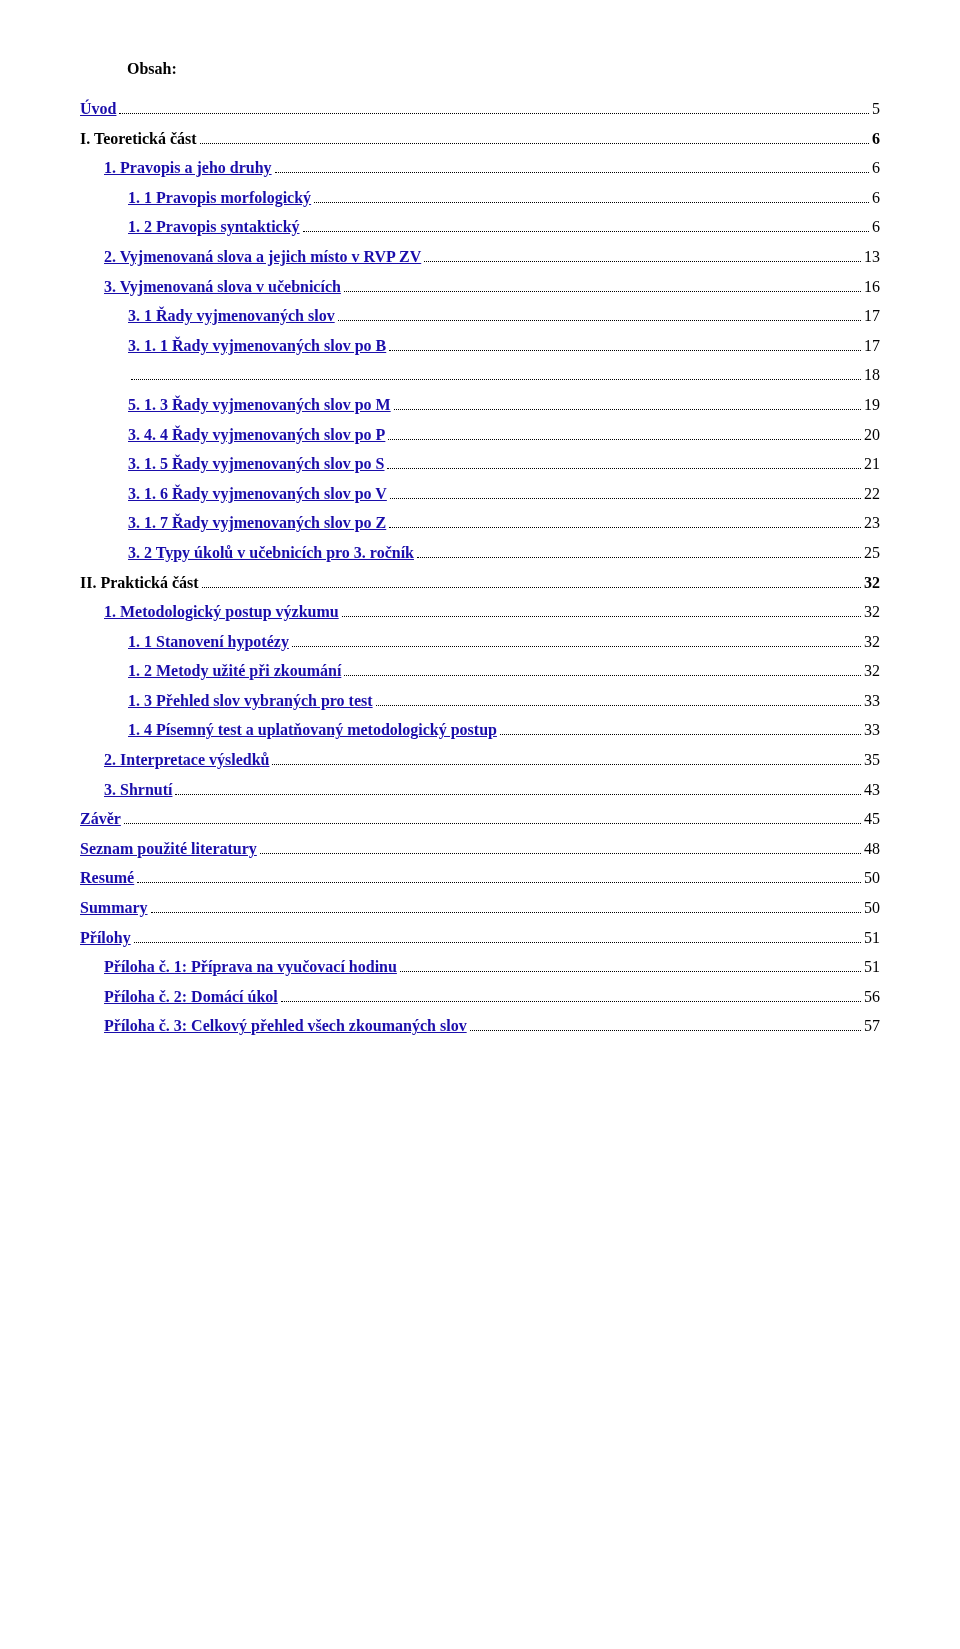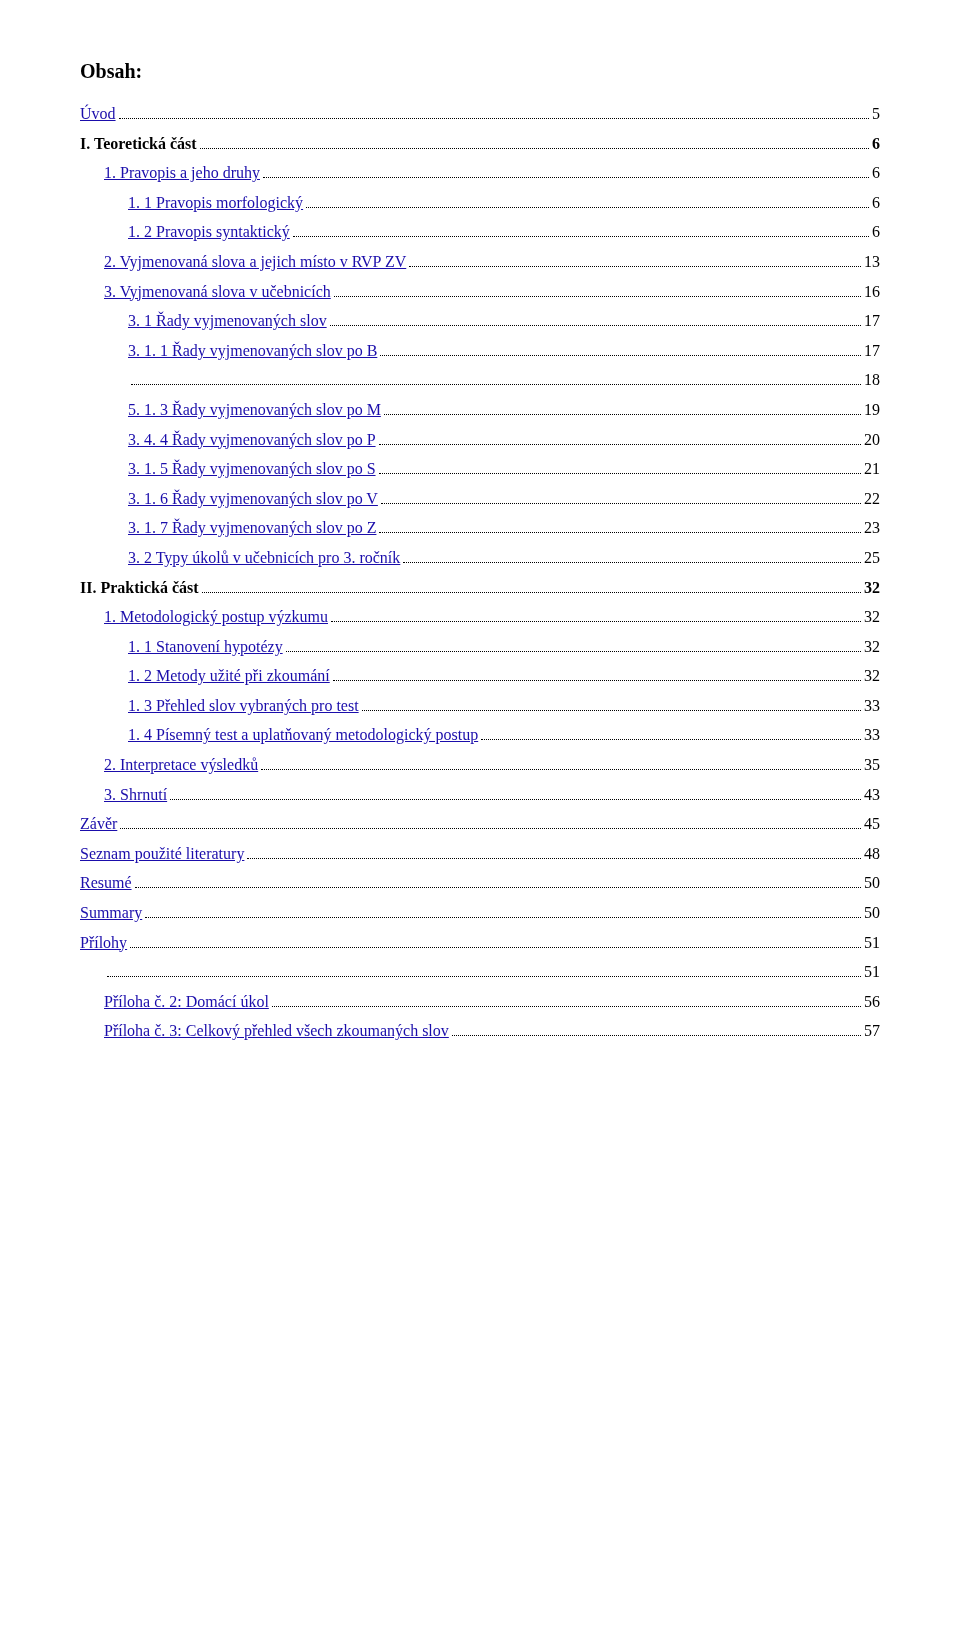--- a/index.html
+++ b/index.html
@@ -17,23 +17,24 @@
       min-height: 1649px;
       padding: 60px 80px 80px 80px;
     }
 
     .page-content {
       max-width: 800px;
       margin: 0 auto;
     }
 
     .heading {
-      font-size: 20px;
+      font-size: 16px;
       font-weight: bold;
       margin-bottom: 18px;
+      margin-left: 47px;
     }
 
     .toc-entry {
       display: flex;
       align-items: baseline;
       margin-bottom: 4px;
       font-size: 16px;
       line-height: 1.6;
     }
 
@@ -62,20 +63,21 @@
       justify-content: flex-end;
     }
 
     .toc-entry.indented2 {
       padding-left: 48px;
     }
 
     .toc-entry a {
       color: #000;
       text-decoration: none;
+      font-weight: bold;
     }
 
     .toc-entry .toc-label a {
       color: #1a0dab;
       text-decoration: underline;
     }
   </style>
 </head>
 <body>
 
@@ -221,20 +223,21 @@
         <span class="toc-label"><a href="#">Summary</a></span>
         <span class="toc-dots"></span>
         <span class="toc-page">50</span>
       </div>
       <div class="toc-entry">
         <span class="toc-label"><a href="#">Přílohy</a></span>
         <span class="toc-dots"></span>
         <span class="toc-page">51</span>
       </div>
       <div class="toc-entry indented1">
+        <span class="toc-label"><a href="#">Příloha č. 1: Příprava na vyučovací hodinu</a></span>
         <span class="toc-dots"></span>
         <span class="toc-page">51</span>
       </div>
       <div class="toc-entry indented1">
         <span class="toc-label"><a href="#">Příloha č. 2: Domácí úkol</a></span>
         <span class="toc-dots"></span>
         <span class="toc-page">56</span>
       </div>
       <div class="toc-entry indented1">
         <span class="toc-label"><a href="#">Příloha č. 3: Celkový přehled všech zkoumaných slov</a></span>

